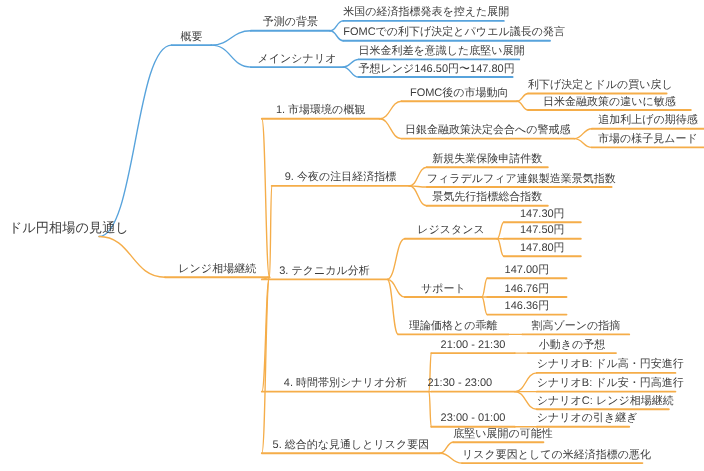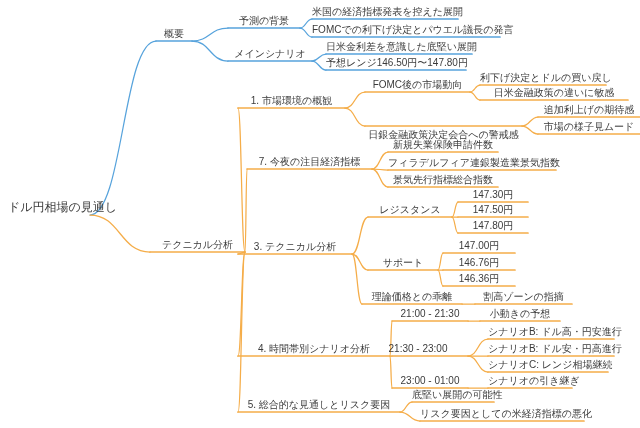--- a/index.html
+++ b/index.html
@@ -118,31 +118,31 @@
   <div class="node node-root" style="left: 8px; width: 82px; top: 201px;">ドル円相場の見通し</div>
 
   <div class="node" style="left: 156px; width: 36px; top: 27px; text-align: center;">概要</div>
   <div class="node" style="left: 228px; width: 72px; top: 14px;">予測の背景</div>
   <div class="node" style="left: 312px; width: 188px; top: 23px;">FOMCでの利下げ決定とパウエル議長の発言</div>
   <div class="node" style="left: 312px; width: 146px; top: 5px;">米国の経済指標発表を控えた展開</div>
   <div class="node" style="left: 228px; width: 84px; top: 47px;">メインシナリオ</div>
   <div class="node" style="left: 326px; width: 146px; top: 40px;">日米金利差を意識した底堅い展開</div>
   <div class="node" style="left: 326px; width: 140px; top: 56px;">予想レンジ146.50円〜147.80円</div>
 
-  <div class="node" style="left: 150px; width: 95px; top: 238px;">テクニカル分析</div>
+  <div class="node" style="left: 150px; width: 95px; top: 238px;">レンジ相場継続</div>
 
   <div class="node" style="left: 238px; width: 107px; top: 94px;">1. 市場環境の概観</div>
   <div class="node" style="left: 365px; width: 105px; top: 78px;">FOMC後の市場動向</div>
   <div class="node" style="left: 480px; width: 126px; top: 71px;">利下げ決定とドルの買い戻し</div>
   <div class="node" style="left: 480px; width: 148px; top: 86px;">日米金融政策の違いに敏感</div>
-  <div class="node" style="left: 365px; width: 157px; top: 112px; margin-top: 16px;">日銀金融政策決定会合への警戒感</div>
+  <div class="node" style="left: 365px; width: 157px; top: 112px;">日銀金融政策決定会合への警戒感</div>
   <div class="node" style="left: 538px; width: 102px; top: 120px;">市場の様子見ムード</div>
   <div class="node" style="left: 538px; width: 102px; top: 103px;">追加利上げの期待感</div>
 
-  <div class="node" style="left: 247px; width: 125px; top: 155px;">7. 今夜の注目経済指標</div>
+  <div class="node" style="left: 247px; width: 125px; top: 155px;">9. 今夜の注目経済指標</div>
   <div class="node" style="left: 388px; width: 110px; top: 138px;">新規失業保険申請件数</div>
   <div class="node" style="left: 388px; width: 168px; top: 156px;">フィラデルフィア連銀製造業景気指数</div>
   <div class="node" style="left: 388px; width: 110px; top: 173px;">景気先行指標総合指数</div>
 
   <div class="node" style="left: 238px; width: 114px; top: 240px;">3. テクニカル分析</div>
   <div class="node" style="left: 368px; width: 84px; top: 203px;">レジスタンス</div>
   <div class="node" style="left: 458px; width: 70px; top: 188px;">147.30円</div>
   <div class="node" style="left: 458px; width: 70px; top: 203px;">147.50円</div>
   <div class="node" style="left: 458px; width: 70px; top: 219px;">147.80円</div>
   <div class="node" style="left: 368px; width: 70px; top: 256px;">サポート</div>

